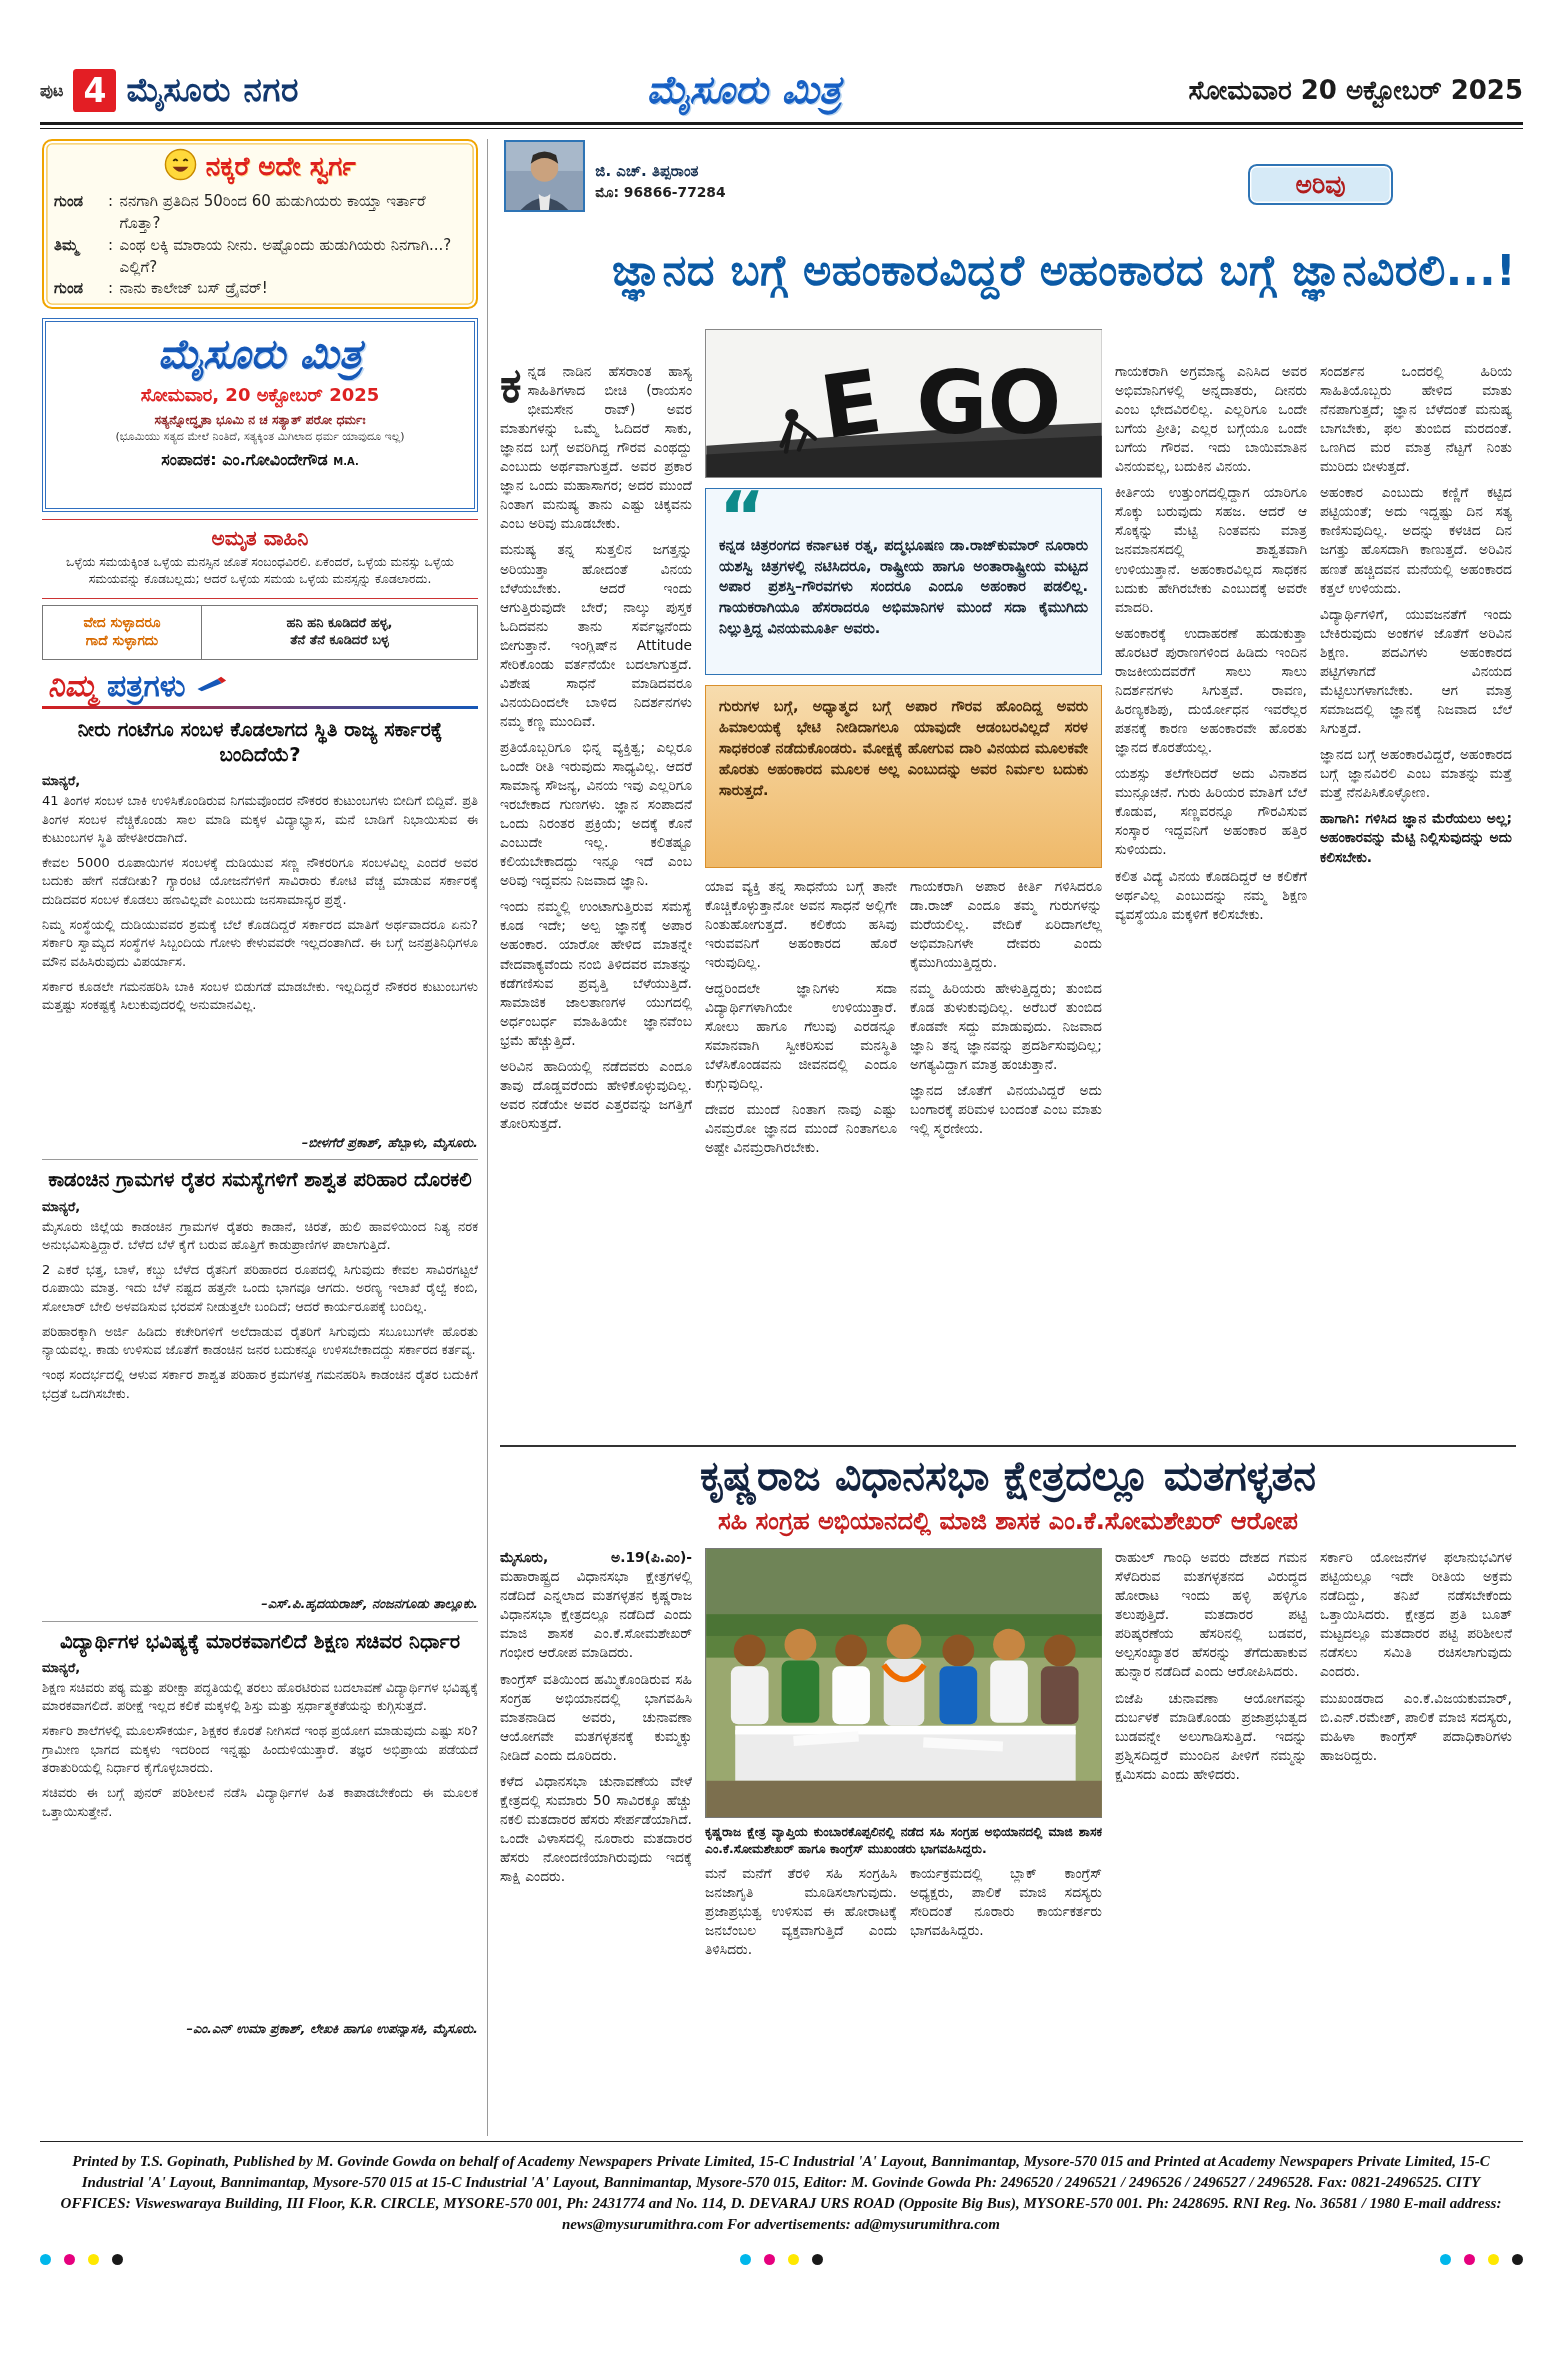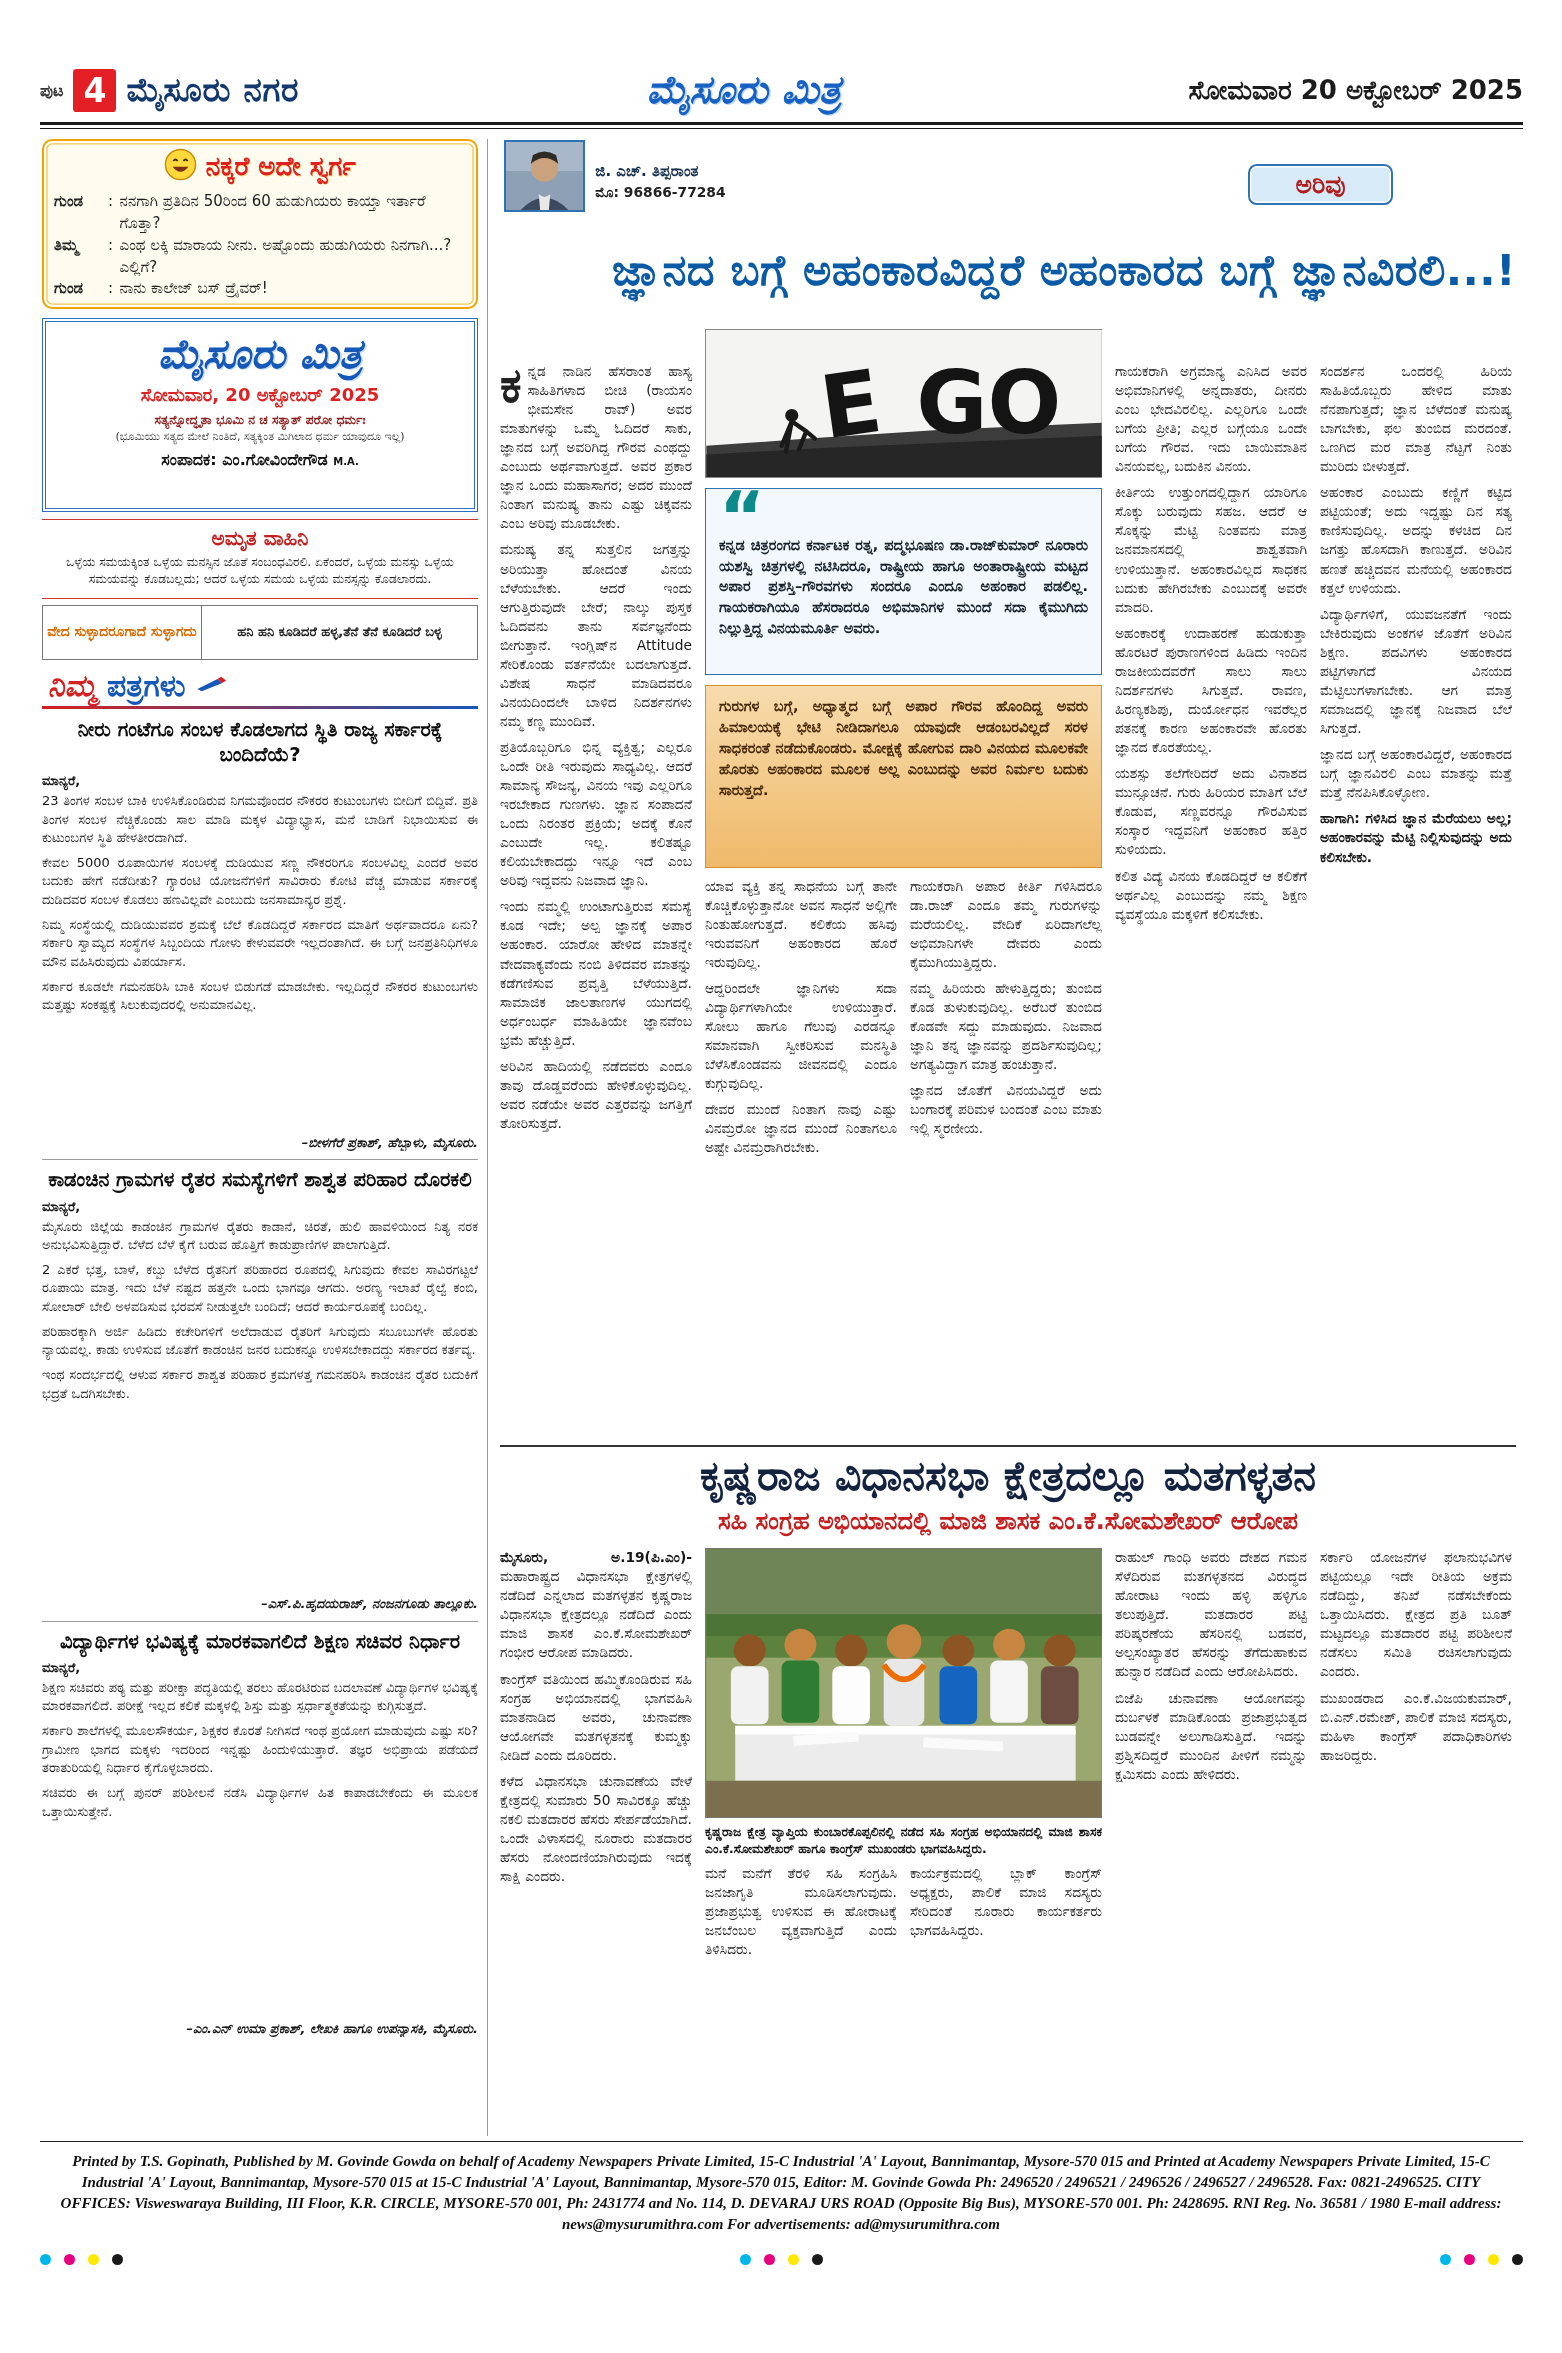--- a/index.html
+++ b/index.html
@@ -40,21 +40,21 @@
   .mast-shloka { font-size:12.3px; color:#8a1f1f; margin-top:7.2px; font-weight:700; }
   .mast-meaning { font-size:11px; color:#333; margin-top:2.9px; }
   .mast-editor { font-size:16px; font-weight:800; color:#111; margin-top:7.2px; }
   .mast-editor .deg { font-size:10px; font-weight:700; }
   .amruta { margin-top:7.2px; border-top:1.4px solid #c33; border-bottom:1.4px solid #c33;
     padding:5.8px 4.3px; height:80px; overflow:hidden; text-align:center; }
   .amruta-title { font-size:20px; font-weight:800; color:#c42020; }
   .amruta-text { font-size:12.3px; line-height:1.4; color:#222; margin-top:4.3px; }
   .proverb { margin-top:5.8px; display:grid; grid-template-columns:159px 1fr; border:0.7px solid #777;
     height:55px; overflow:hidden; }
-  .proverb > div { display:flex; flex-direction:row; justify-content:center; align-items:center;
+  .proverb > div { display:flex; flex-direction:column; justify-content:center; align-items:center;
     padding:2.9px 4.3px; text-align:center; }
   .proverb .pleft { border-right:0.7px solid #777; color:#d86a00; font-weight:800; font-size:13.8px; line-height:1.3; }
   .proverb .pright { font-size:13px; color:#222; font-weight:700; line-height:1.3; }
   .letters-header { margin-top:8.7px; height:41px; display:flex; align-items:center; gap:10px;
     border-bottom:3.6px solid; border-image: linear-gradient(90deg,#d42020,#1558b8) 1; padding:0 5.8px 2.9px; }
   .lh-w1 { font-size:30px; font-weight:800; font-style:italic; color:#d42020; }
   .lh-w2 { font-size:30px; font-weight:800; color:#1558b8; }
   .letter { margin-top:7.2px; overflow:hidden; }
   .letter-title { font-size:19.6px; font-weight:800; text-align:center; line-height:1.3; color:#0d0d0d; }
   .letter-salute { font-size:13px; font-weight:800; margin:5.8px 0 2.9px; }
@@ -213,21 +213,21 @@
             <path d="M2 18 L30 4 L36 10 L8 21 Z" fill="#1558b8"></path>
             <path d="M30 4 L36 10 L42 6 L35 1 Z" fill="#d42020"></path>
           </svg>
       </span>
     </div>
 
     <div class="letter" id="letter1">
       <div class="letter-title">ನೀರು ಗಂಟೆಗೂ ಸಂಬಳ ಕೊಡಲಾಗದ ಸ್ಥಿತಿ ರಾಜ್ಯ ಸರ್ಕಾರಕ್ಕೆ ಬಂದಿದೆಯೆ?</div>
       <div class="letter-salute">ಮಾನ್ಯರೆ,</div>
       <div class="letter-body">
-          <p>23 ತಿಂಗಳ ಸಂಬಳ ಬಾಕಿ ಉಳಿಸಿಕೊಂಡಿರುವ ನಿಗಮವೊಂದರ ನೌಕರರ ಕುಟುಂಬಗಳು ಬೀದಿಗೆ ಬಿದ್ದಿವೆ. ಪ್ರತಿ ತಿಂಗಳ ಸಂಬಳ ನೆಚ್ಚಿಕೊಂಡು ಸಾಲ ಮಾಡಿ ಮಕ್ಕಳ ವಿದ್ಯಾಭ್ಯಾಸ, ಮನೆ ಬಾಡಿಗೆ ನಿಭಾಯಿಸುವ ಈ ಕುಟುಂಬಗಳ ಸ್ಥಿತಿ ಹೇಳತೀರದಾಗಿದೆ.</p>
+          <p>41 ತಿಂಗಳ ಸಂಬಳ ಬಾಕಿ ಉಳಿಸಿಕೊಂಡಿರುವ ನಿಗಮವೊಂದರ ನೌಕರರ ಕುಟುಂಬಗಳು ಬೀದಿಗೆ ಬಿದ್ದಿವೆ. ಪ್ರತಿ ತಿಂಗಳ ಸಂಬಳ ನೆಚ್ಚಿಕೊಂಡು ಸಾಲ ಮಾಡಿ ಮಕ್ಕಳ ವಿದ್ಯಾಭ್ಯಾಸ, ಮನೆ ಬಾಡಿಗೆ ನಿಭಾಯಿಸುವ ಈ ಕುಟುಂಬಗಳ ಸ್ಥಿತಿ ಹೇಳತೀರದಾಗಿದೆ.</p>
           <p>ಕೇವಲ 5000 ರೂಪಾಯಿಗಳ ಸಂಬಳಕ್ಕೆ ದುಡಿಯುವ ಸಣ್ಣ ನೌಕರರಿಗೂ ಸಂಬಳವಿಲ್ಲ ಎಂದರೆ ಅವರ ಬದುಕು ಹೇಗೆ ನಡೆದೀತು? ಗ್ಯಾರಂಟಿ ಯೋಜನೆಗಳಿಗೆ ಸಾವಿರಾರು ಕೋಟಿ ವೆಚ್ಚ ಮಾಡುವ ಸರ್ಕಾರಕ್ಕೆ ದುಡಿದವರ ಸಂಬಳ ಕೊಡಲು ಹಣವಿಲ್ಲವೇ ಎಂಬುದು ಜನಸಾಮಾನ್ಯರ ಪ್ರಶ್ನೆ.</p>
           <p>ನಿಮ್ಮ ಸಂಸ್ಥೆಯಲ್ಲಿ ದುಡಿಯುವವರ ಶ್ರಮಕ್ಕೆ ಬೆಲೆ ಕೊಡದಿದ್ದರೆ ಸರ್ಕಾರದ ಮಾತಿಗೆ ಅರ್ಥವಾದರೂ ಏನು? ಸರ್ಕಾರಿ ಸ್ವಾಮ್ಯದ ಸಂಸ್ಥೆಗಳ ಸಿಬ್ಬಂದಿಯ ಗೋಳು ಕೇಳುವವರೇ ಇಲ್ಲದಂತಾಗಿದೆ. ಈ ಬಗ್ಗೆ ಜನಪ್ರತಿನಿಧಿಗಳೂ ಮೌನ ವಹಿಸಿರುವುದು ವಿಪರ್ಯಾಸ.</p>
           <p>ಸರ್ಕಾರ ಕೂಡಲೇ ಗಮನಹರಿಸಿ ಬಾಕಿ ಸಂಬಳ ಬಿಡುಗಡೆ ಮಾಡಬೇಕು. ಇಲ್ಲದಿದ್ದರೆ ನೌಕರರ ಕುಟುಂಬಗಳು ಮತ್ತಷ್ಟು ಸಂಕಷ್ಟಕ್ಕೆ ಸಿಲುಕುವುದರಲ್ಲಿ ಅನುಮಾನವಿಲ್ಲ.</p>
         </div>
       <div class="letter-sign">–ಬೀಳಗೆರೆ ಪ್ರಕಾಶ್, ಹೆಬ್ಬಾಳು, ಮೈಸೂರು.</div>
     </div>
     <hr class="letter-sep">
 
     <div class="letter" id="letter2">
       <div class="letter-title">ಕಾಡಂಚಿನ ಗ್ರಾಮಗಳ ರೈತರ ಸಮಸ್ಯೆಗಳಿಗೆ ಶಾಶ್ವತ ಪರಿಹಾರ ದೊರಕಲಿ</div>

